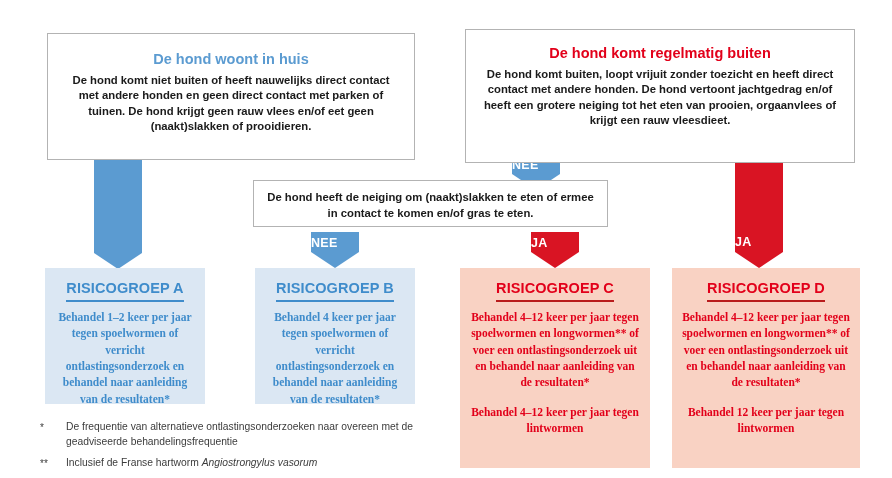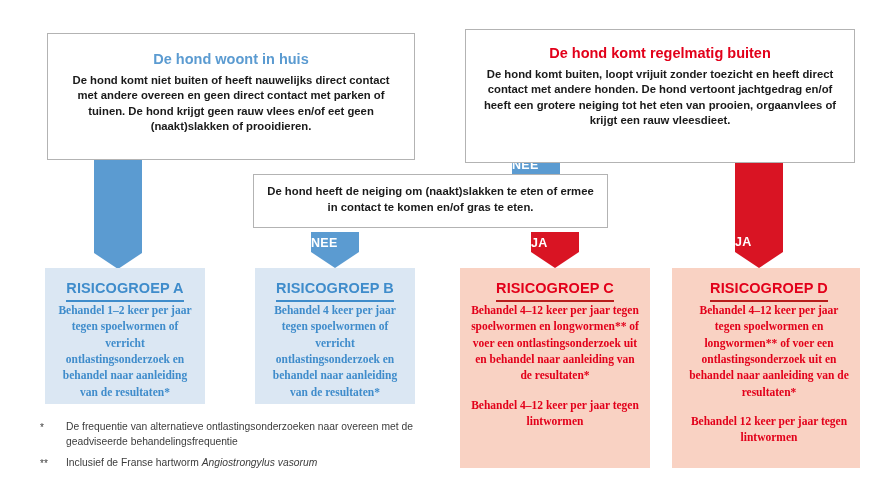--- a/index.html
+++ b/index.html
@@ -51,22 +51,22 @@
     padding: 16px 14px 0 14px;
   }
   
   #box-outside {
     left: 465px; top: 29px;
     width: 390px; height: 134px;
     padding: 14px 16px 0 16px;
   }
   
   #box-slugs {
-    left: 253px; top: 174px;
-    width: 355px; height: 54px;
+    left: 253px; top: 180px;
+    width: 355px; height: 47px;
     padding: 9px 10px 0 10px;
   }
   #box-slugs .qbox-body { font-size: 11.3px; }
 
   
   .rbox {
     position: absolute;
     box-sizing: border-box;
     text-align: center;
     padding: 11px 10px 12px 10px;
@@ -74,39 +74,40 @@
   }
   .rbox.blue { background: #dbe7f3; }
   .rbox.pink { background: #f9d2c3; }
 
   .rbox-head {
     font-weight: bold;
     font-size: 14.5px;
     letter-spacing: 0.1px;
     display: inline-block;
     padding-bottom: 4px;
+    margin-bottom: 7px;
   }
   .rbox.blue .rbox-head { color: #3f8ccb; border-bottom: 2px solid #3f8ccb; }
   .rbox.pink .rbox-head { color: #e2001a; border-bottom: 2px solid #b91c1c; }
 
   .rbox-para {
     font-weight: bold;
     font-size: 11.5px;
     line-height: 1.42;
     margin: 0;
     font-family: Liberation Serif, serif;
   }
   .rbox-para + .rbox-para { margin-top: 13px; }
   .rbox.blue .rbox-para { color: #3f8ccb; }
   .rbox.pink .rbox-para { color: #e2001a; }
 
   #box-a { left: 45px;  top: 268px; width: 160px; height: 136px; }
   #box-b { left: 255px; top: 268px; width: 160px; height: 136px; }
   #box-c { left: 460px; top: 268px; width: 190px; height: 200px; }
-  #box-d { left: 672px; top: 268px; width: 188px; height: 200px; padding-left: 16px; }
+  #box-d { left: 672px; top: 268px; width: 188px; height: 200px; }
 
   
   .arrow {
     position: absolute;
     z-index: 3;
   }
   .arrow-shaft {
     position: absolute;
     left: 0; top: 0;
     width: 100%;
@@ -192,21 +193,21 @@
   }
   .fn-text i { font-style: italic; }
 </style>
 </head>
 <body>
 
 <div id="canvas">
 
   <div class="qbox" id="box-home">
     <div class="qbox-title blue">De hond woont in huis</div>
-    <div class="qbox-body">De hond komt niet buiten of heeft nauwelijks direct contact met andere overeen en geen direct contact met parken of tuinen. De hond krijgt geen rauw vlees en/of eet geen (naakt)slakken of prooidieren.</div>
+    <div class="qbox-body">De hond komt niet buiten of heeft nauwelijks direct contact met andere honden en geen direct contact met parken of tuinen. De hond krijgt geen rauw vlees en/of eet geen (naakt)slakken of prooidieren.</div>
   </div>
 
   <div class="qbox" id="box-outside">
     <div class="qbox-title red">De hond komt regelmatig buiten</div>
     <div class="qbox-body">De hond komt buiten, loopt vrijuit zonder toezicht en heeft direct contact met andere honden. De hond vertoont jachtgedrag en/of heeft een grotere neiging tot het eten van prooien, orgaanvlees of krijgt een rauw vleesdieet.</div>
   </div>
 
   <div class="qbox" id="box-slugs">
     <div class="qbox-body">De hond heeft de neiging om (naakt)slakken te eten of ermee in contact te komen en/of gras te eten.</div>
   </div>

